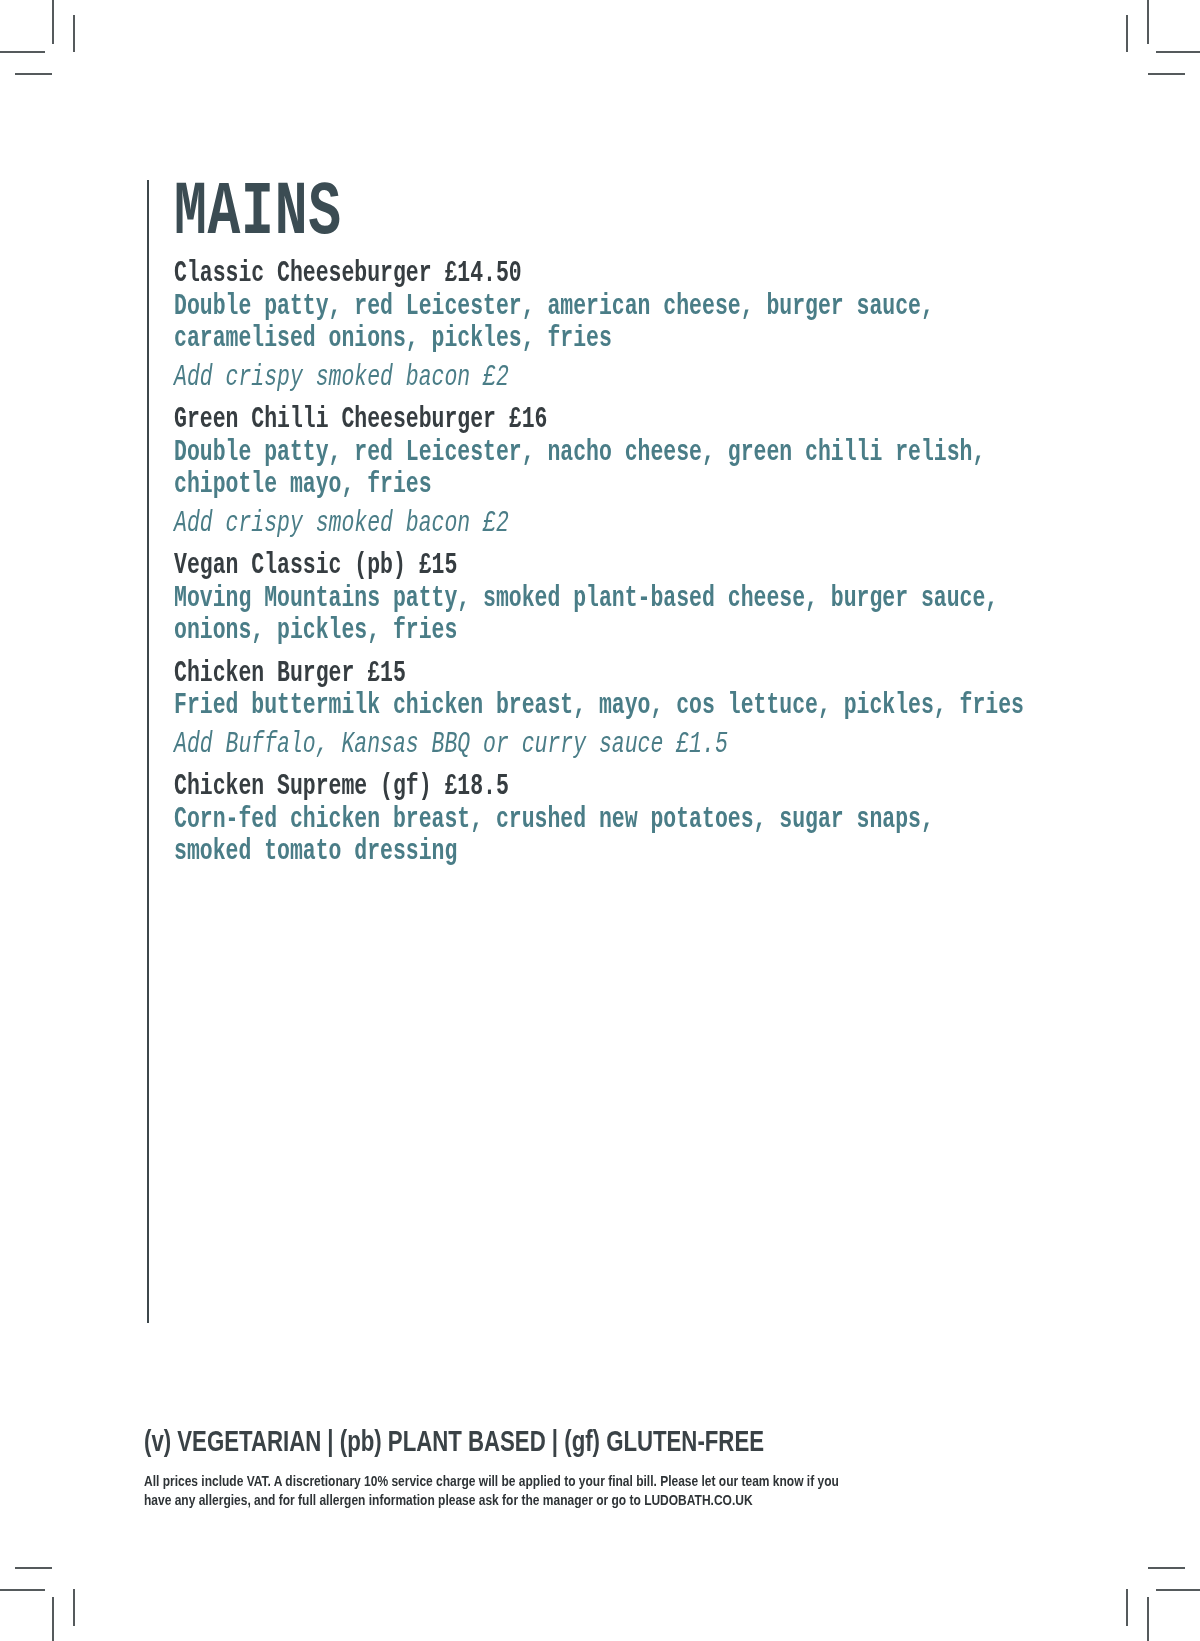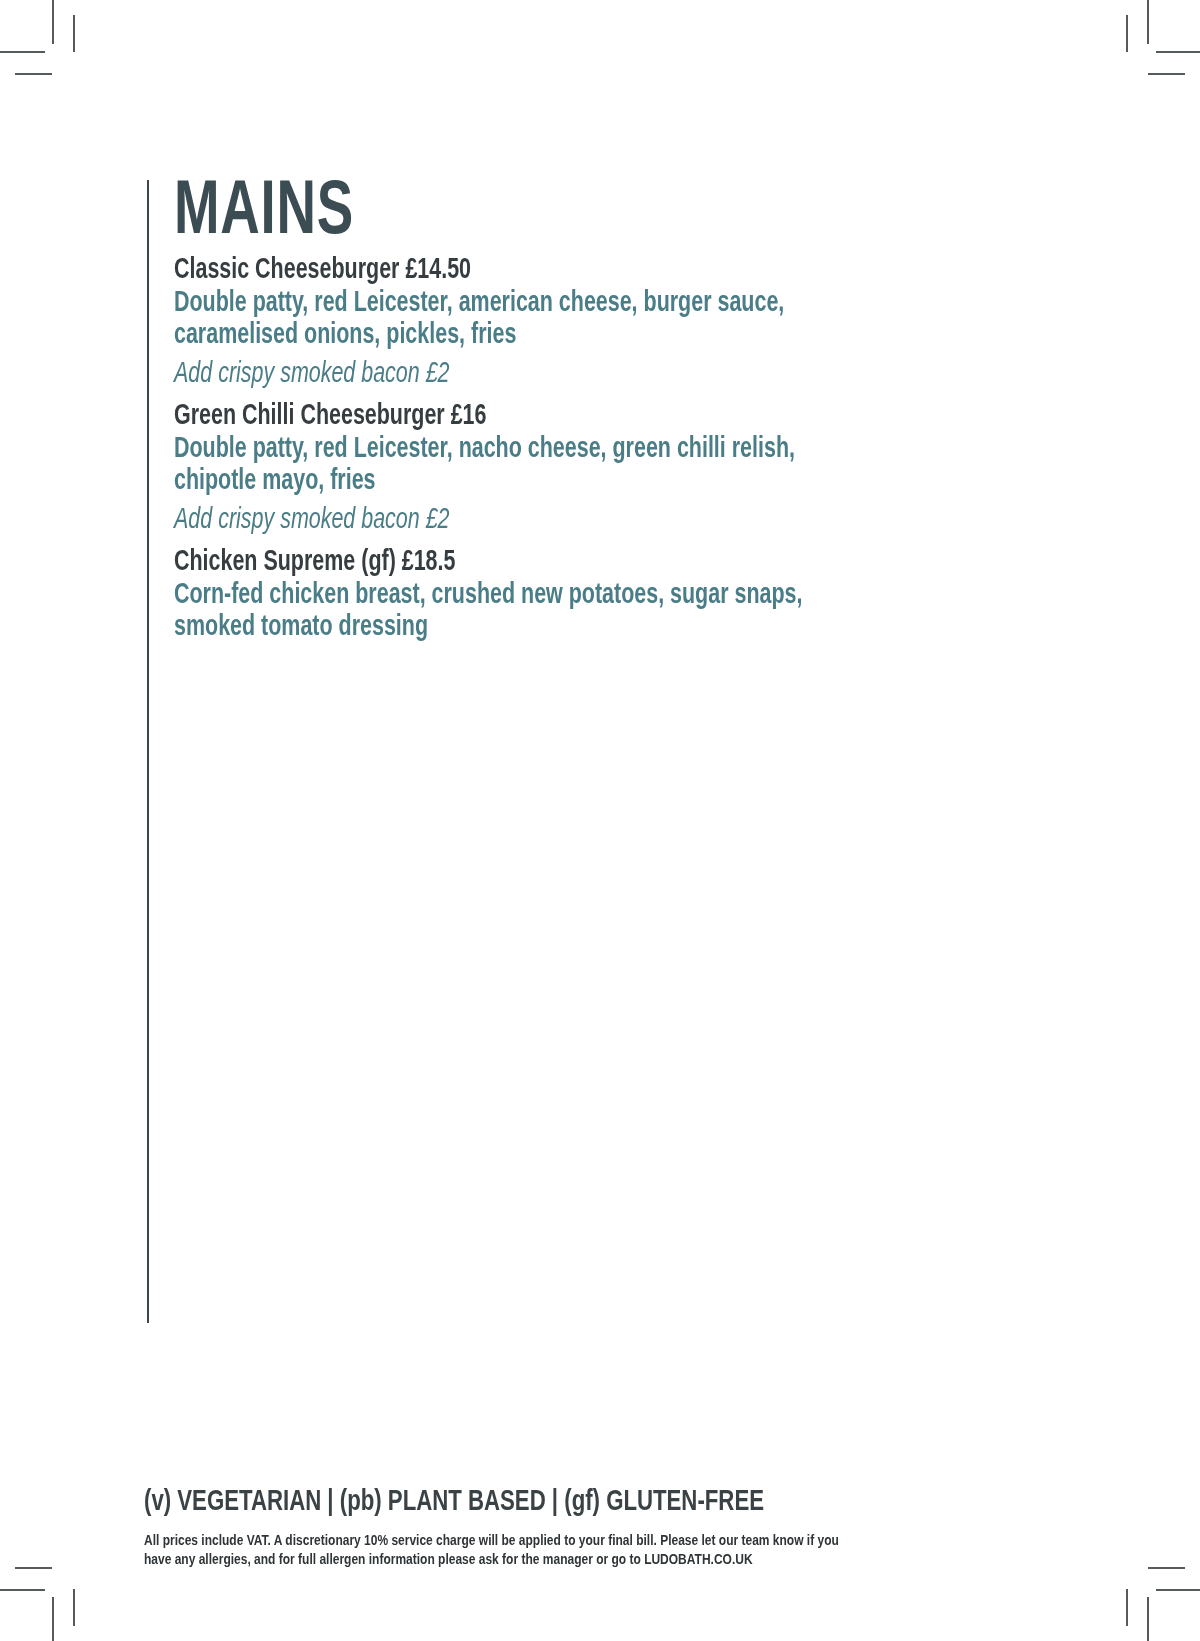--- a/index.html
+++ b/index.html
@@ -3,39 +3,39 @@
   <meta charset="utf-8">
   <style>
     html, body { margin: 0; padding: 0; background: #ffffff; }
     body { width: 1200px; height: 1641px; position: relative; overflow: hidden;
            font-family: "Liberation Sans", "DejaVu Sans", sans-serif; }
 
     .crop { position: absolute; background: #555a5c; }
 
     .rule { position: absolute; left: 147px; top: 180px; width: 2px; height: 1143px; background: #3d474b; }
 
-    .menu { position: absolute; left: 174px; top: 164px; width: 900px; }
+    .menu { position: absolute; left: 174px; top: 170px; width: 900px; font-family: Liberation Mono, monospace; }
 
     .title {
       font-weight: bold; font-size: 76px; line-height: 86px; color: #3b4c53;
       letter-spacing: 1px;
       transform: scaleX(0.72); transform-origin: left top; white-space: nowrap;
       margin: 0 0 -2px 0; height: 90px;
     }
 
     .item { margin-bottom: 10px; }
     .line {
       white-space: nowrap; transform: scaleX(0.74); transform-origin: left top;
       font-size: 29px; line-height: 32.5px; height: 32.5px;
     }
     .name { color: #363d41; font-weight: bold; }
     .desc { color: #4a7d87; font-weight: bold; }
     .addon { color: #4a7d87; font-style: italic; margin-top: 6px; font-weight: normal; }
 
-    .footer { position: absolute; left: 144px; top: 1482px; width: 1000px; }
+    .footer { position: absolute; left: 144px; top: 1423px; width: 1000px; }
     .legend {
       font-weight: bold; font-size: 30px; line-height: 36px; color: #3a4246;
       white-space: nowrap; transform: scaleX(0.74); transform-origin: left top;
     }
     .fine {
       font-weight: bold; font-size: 15px; line-height: 19px; color: #2f3437;
       white-space: nowrap; transform: scaleX(0.80); transform-origin: left top;
       margin-top: 12px;
     }
   </style>
@@ -75,22 +75,32 @@
     <div class="line addon">Add crispy smoked bacon £2</div>
   </div>
 
   <div class="item">
     <div class="line name">Green Chilli Cheeseburger £16</div>
     <div class="line desc">Double patty, red Leicester, nacho cheese, green chilli relish,</div>
     <div class="line desc">chipotle mayo, fries</div>
     <div class="line addon">Add crispy smoked bacon £2</div>
   </div>
 
+  <div class="item">
+    <div class="line name">Vegan Classic (pb) £15</div>
+    <div class="line desc">Moving Mountains patty, smoked plant-based cheese, burger sauce,</div>
+    <div class="line desc">onions, pickles, fries</div>
+  </div>
 
 
+  <div class="item">
+    <div class="line name">Chicken Burger £15</div>
+    <div class="line desc">Fried buttermilk chicken breast, mayo, cos lettuce, pickles, fries</div>
+    <div class="line addon">Add Buffalo, Kansas BBQ or curry sauce £1.5</div>
+  </div>
 
 
   <div class="item">
     <div class="line name">Chicken Supreme (gf) £18.5</div>
     <div class="line desc">Corn-fed chicken breast, crushed new potatoes, sugar snaps,</div>
     <div class="line desc">smoked tomato dressing</div>
   </div>
 
 </div>
 

